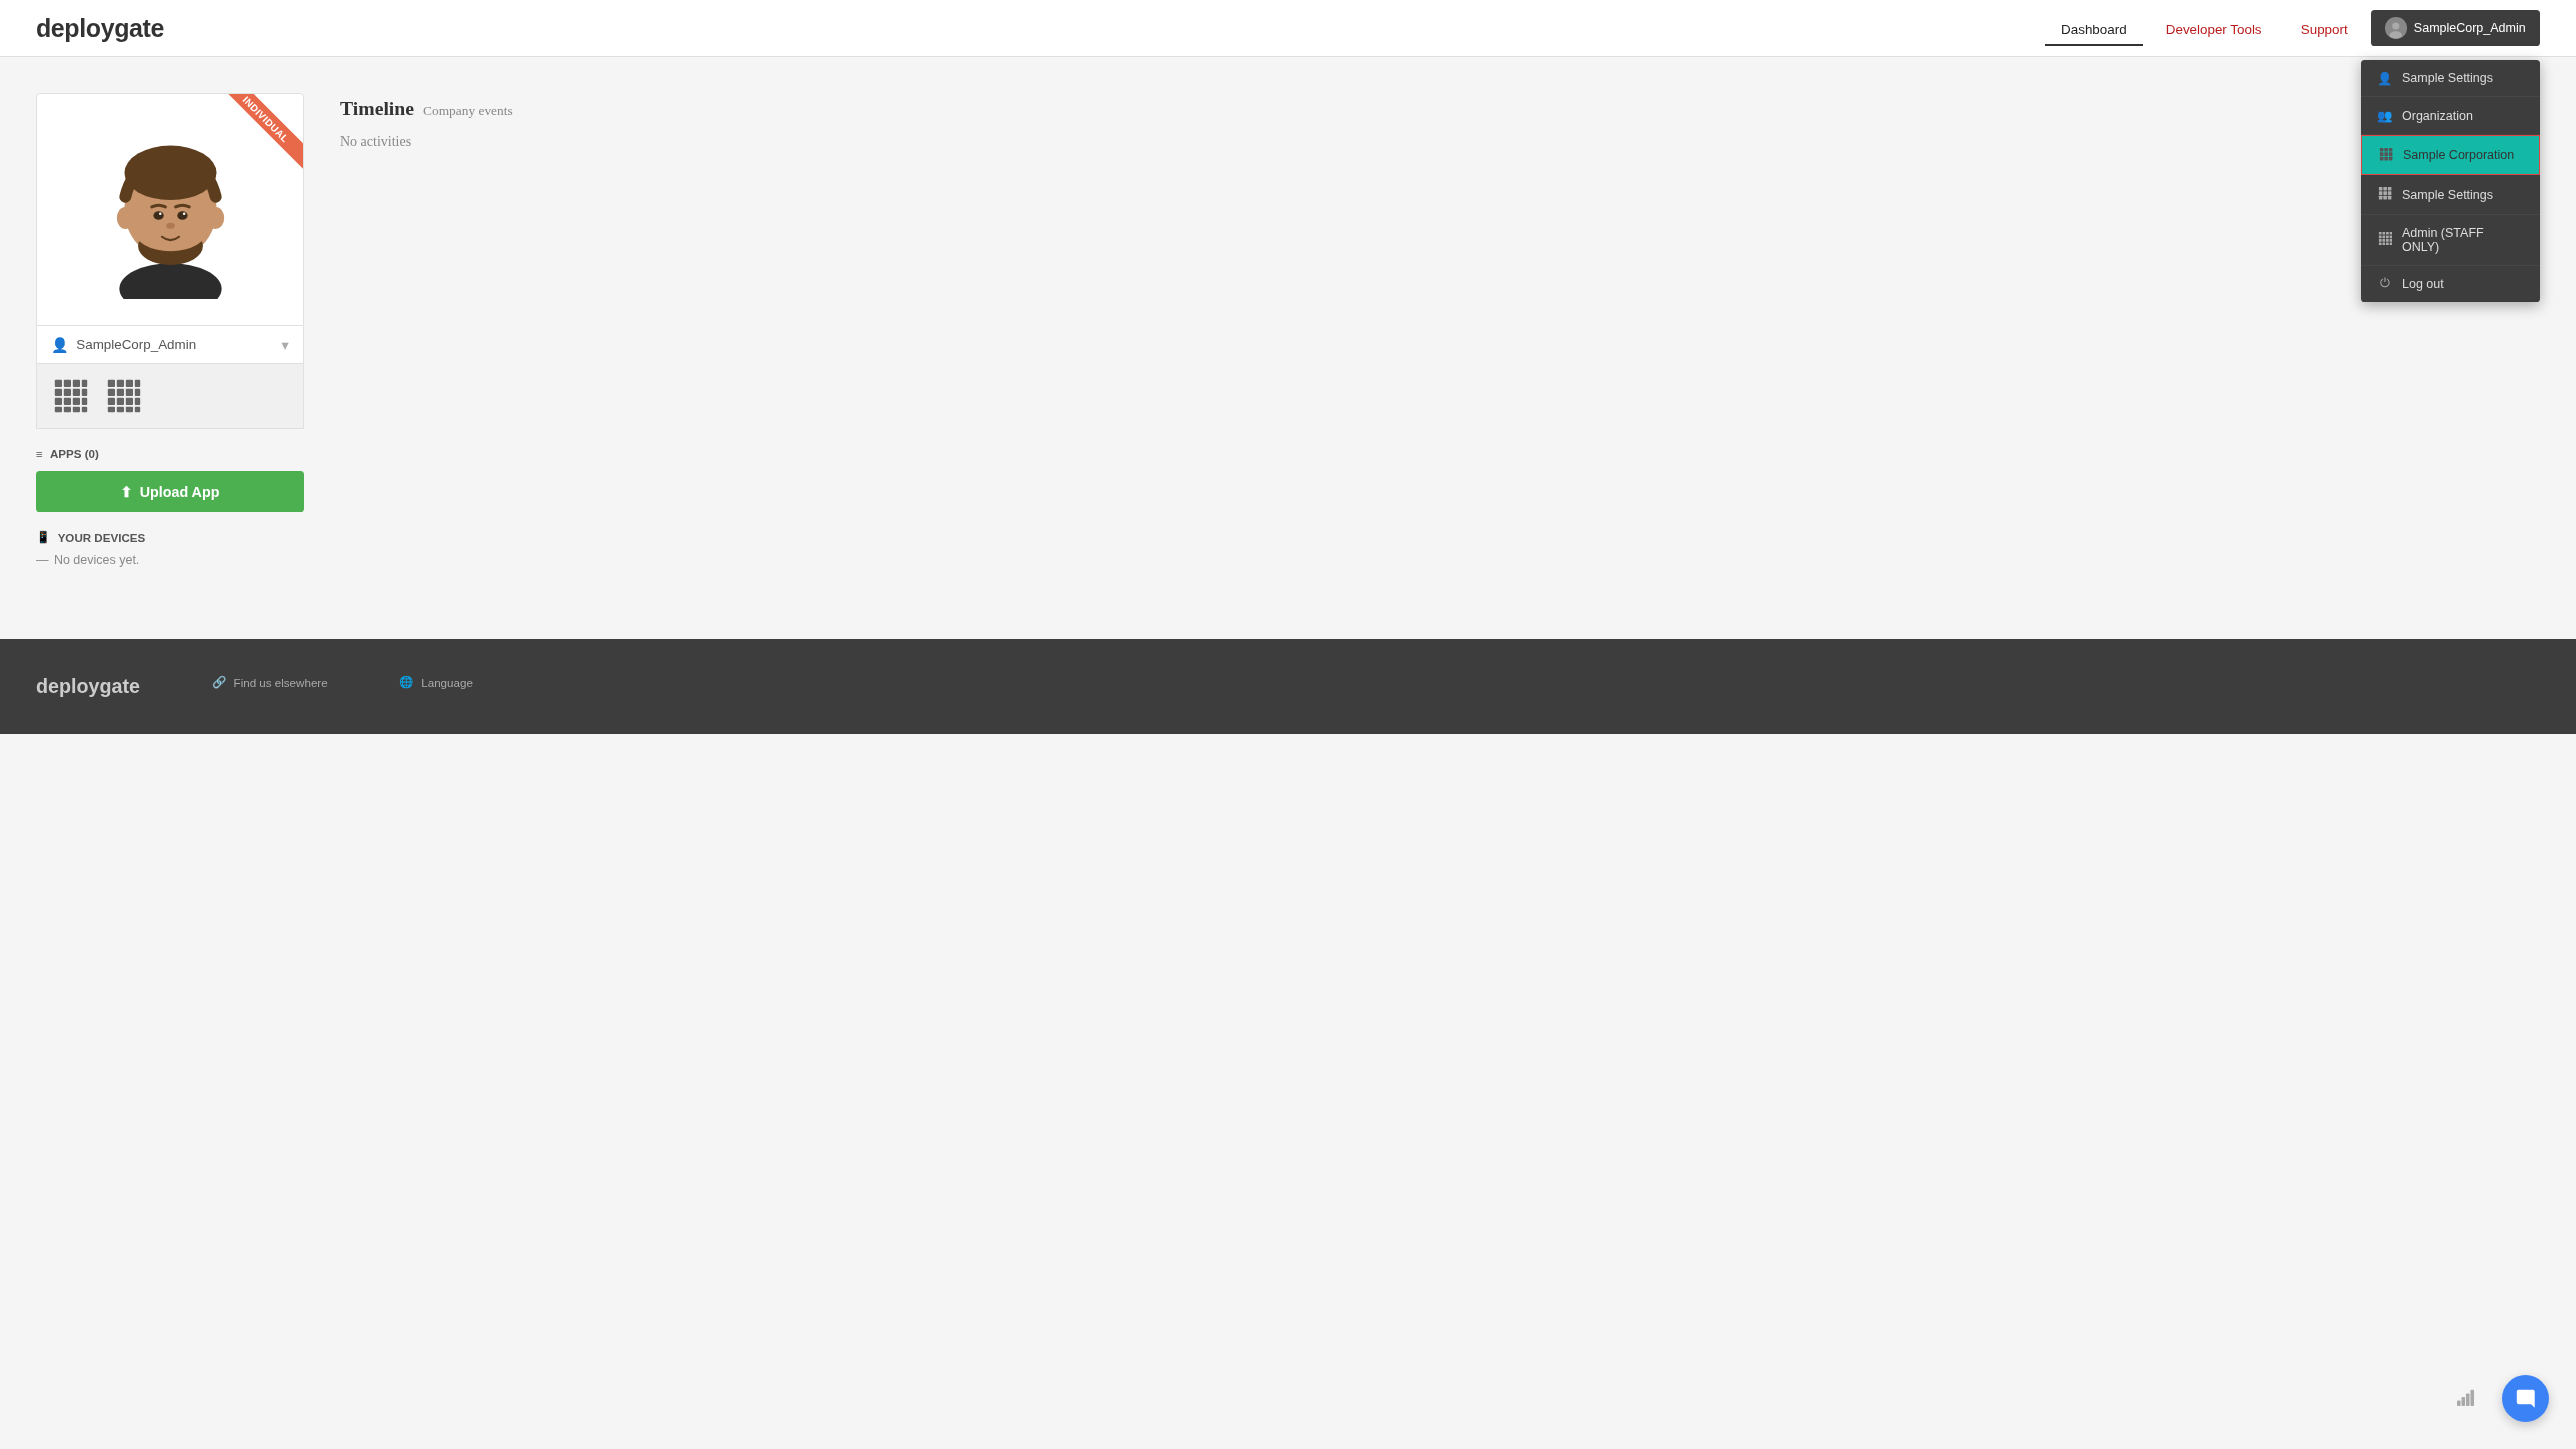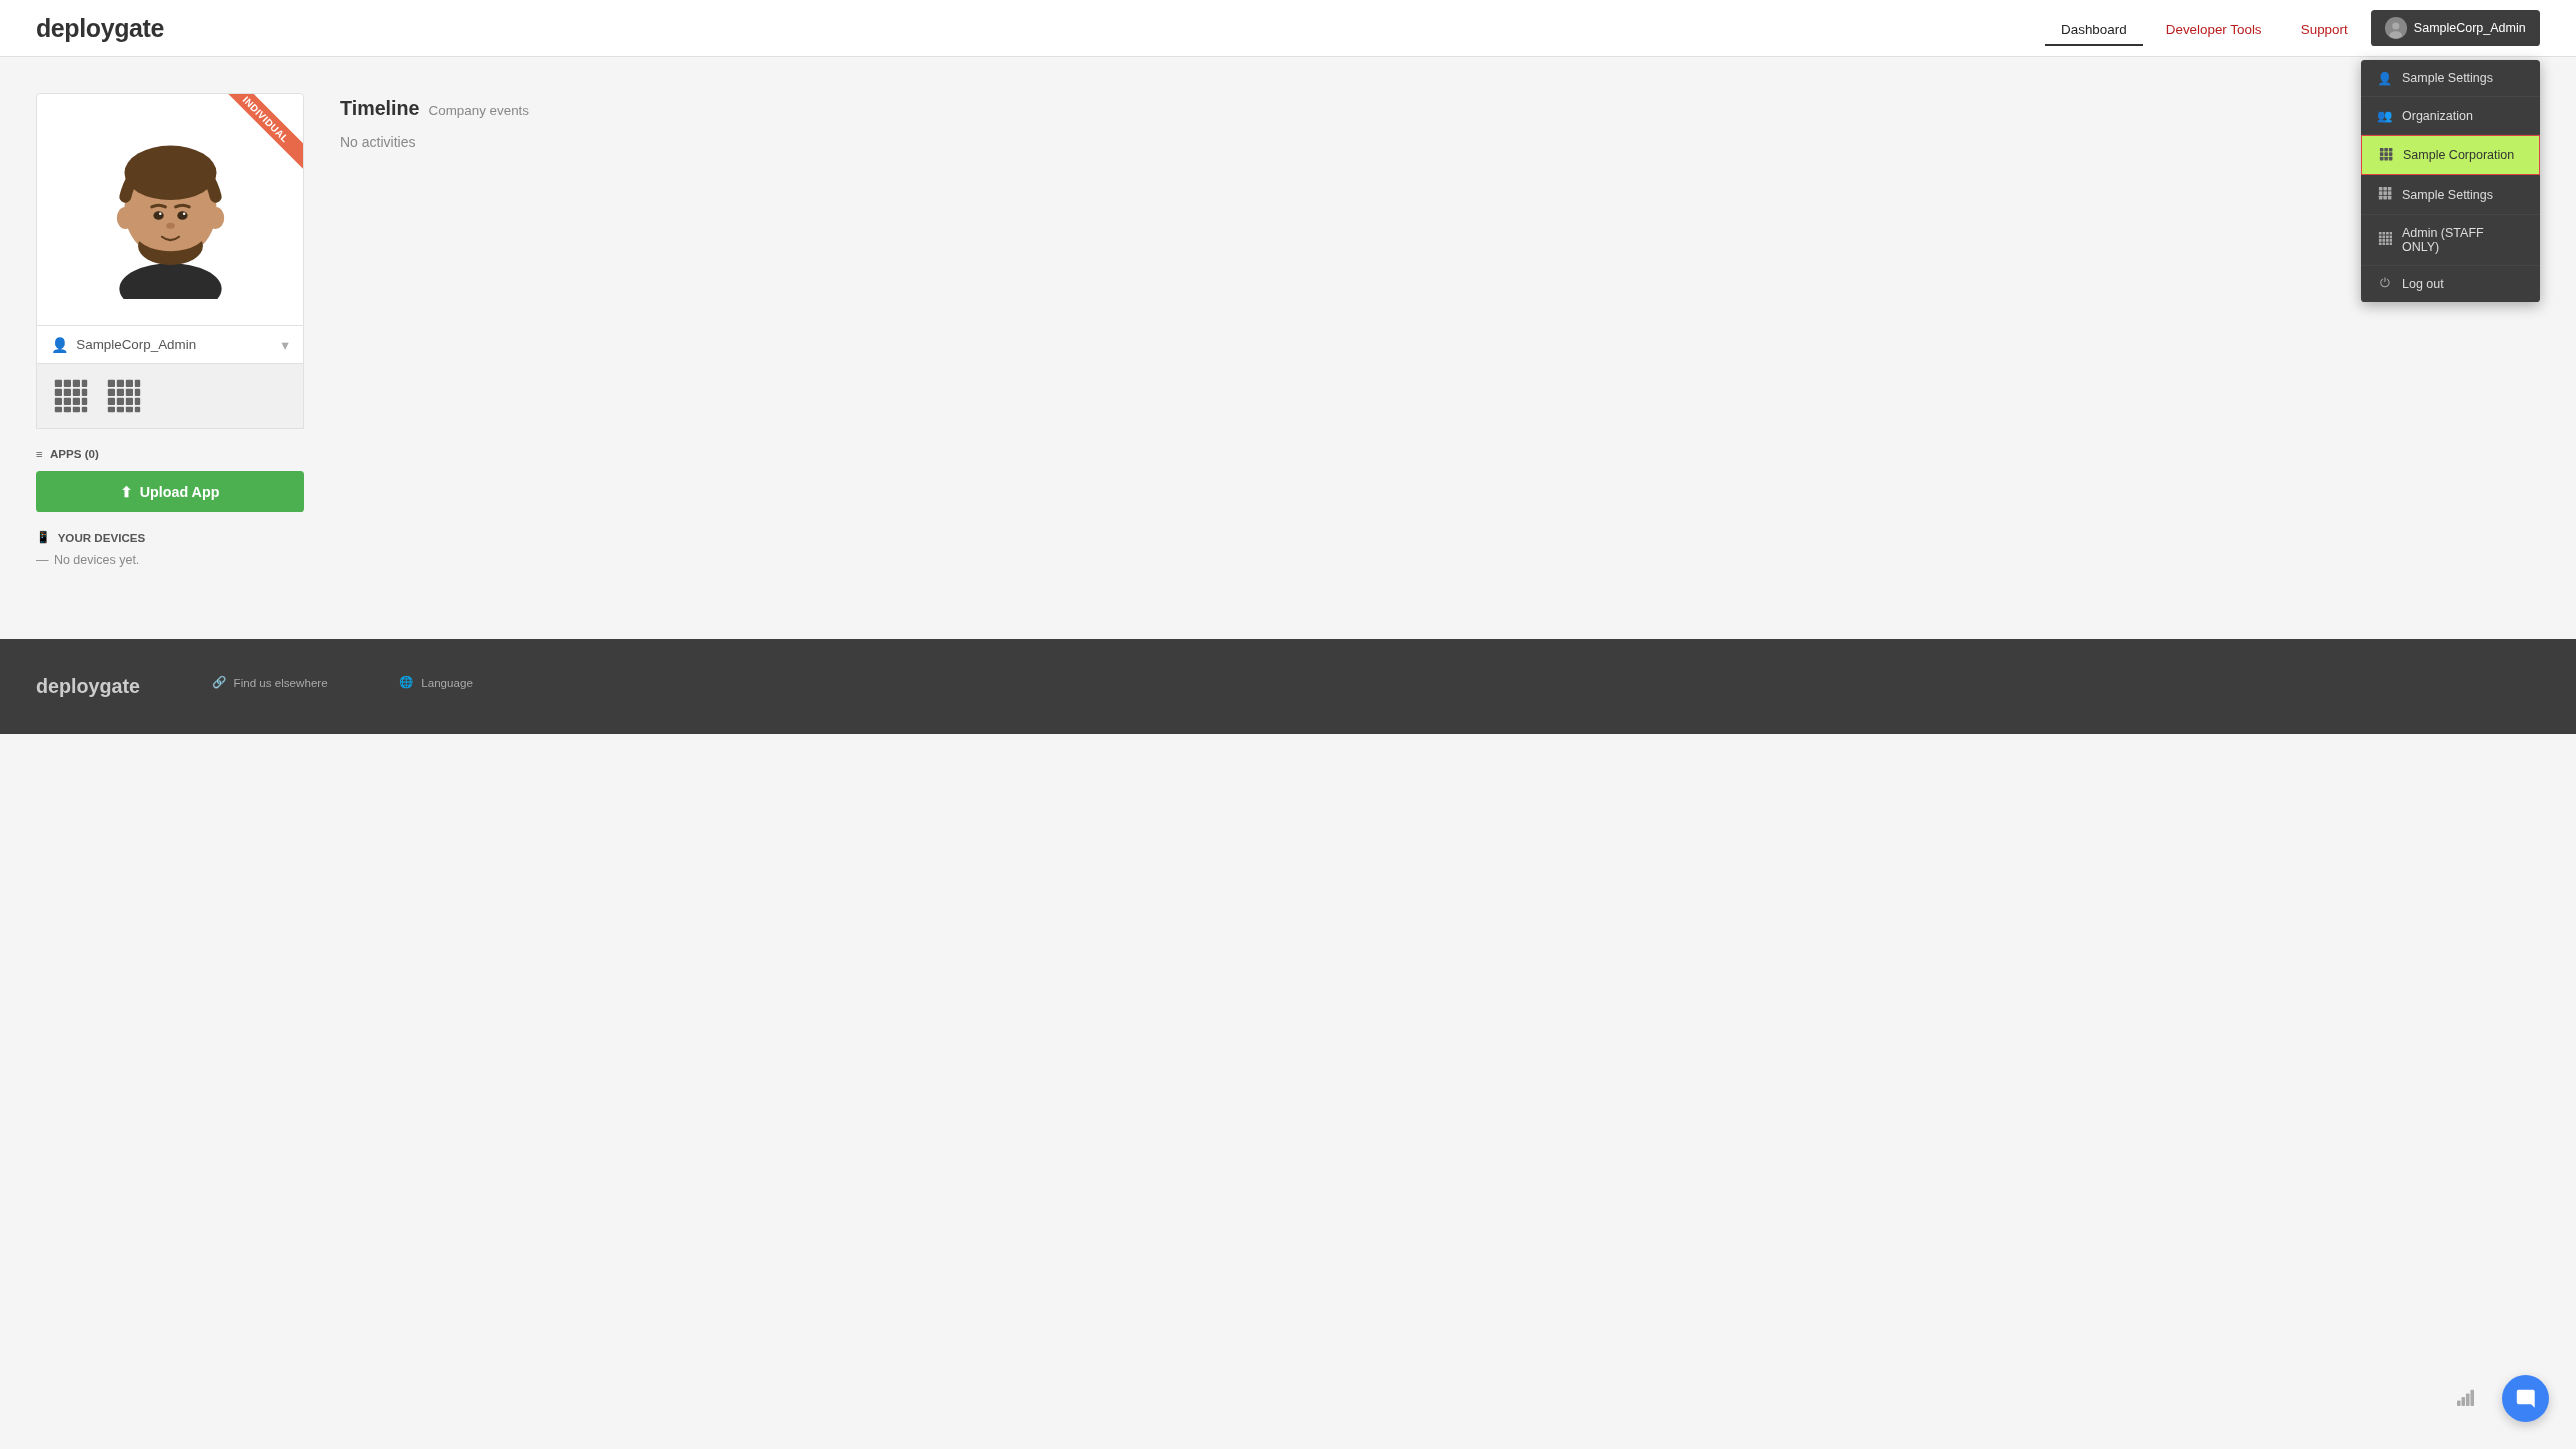--- a/index.html
+++ b/index.html
@@ -82,21 +82,21 @@
       align-items: center;
       gap: 9px;
       padding: 10.7px 16px;
       color: #ddd;
       cursor: pointer;
       font-size: 12.5px;
       border-bottom: 0.9px solid rgba(255,255,255,0.05);
     }
     .dropdown-item:last-child { border-bottom: none; }
     .dropdown-item.highlighted {
-      background: #bef264;
+      background: #14b8a6;
       color: #333;
       border: 1.8px solid #d44;
       margin: 0;
     }
     .dropdown-item.highlighted .item-icon { color: #555; }
     .item-icon {
       font-size: 12.5px;
       width: 16px;
       text-align: center;
       color: #aaa;
@@ -223,20 +223,21 @@
       color: #888;
       display: flex;
       align-items: center;
       gap: 5.4px;
     }
 
     
     .timeline-section {
       flex: 1;
       padding-top: 3.6px;
+      font-family: Liberation Serif, serif;
     }
     .timeline-title {
       font-size: 19.7px;
       font-weight: 700;
       color: #333;
       display: flex;
       align-items: baseline;
       gap: 9px;
       margin-bottom: 14.3px;
     }

